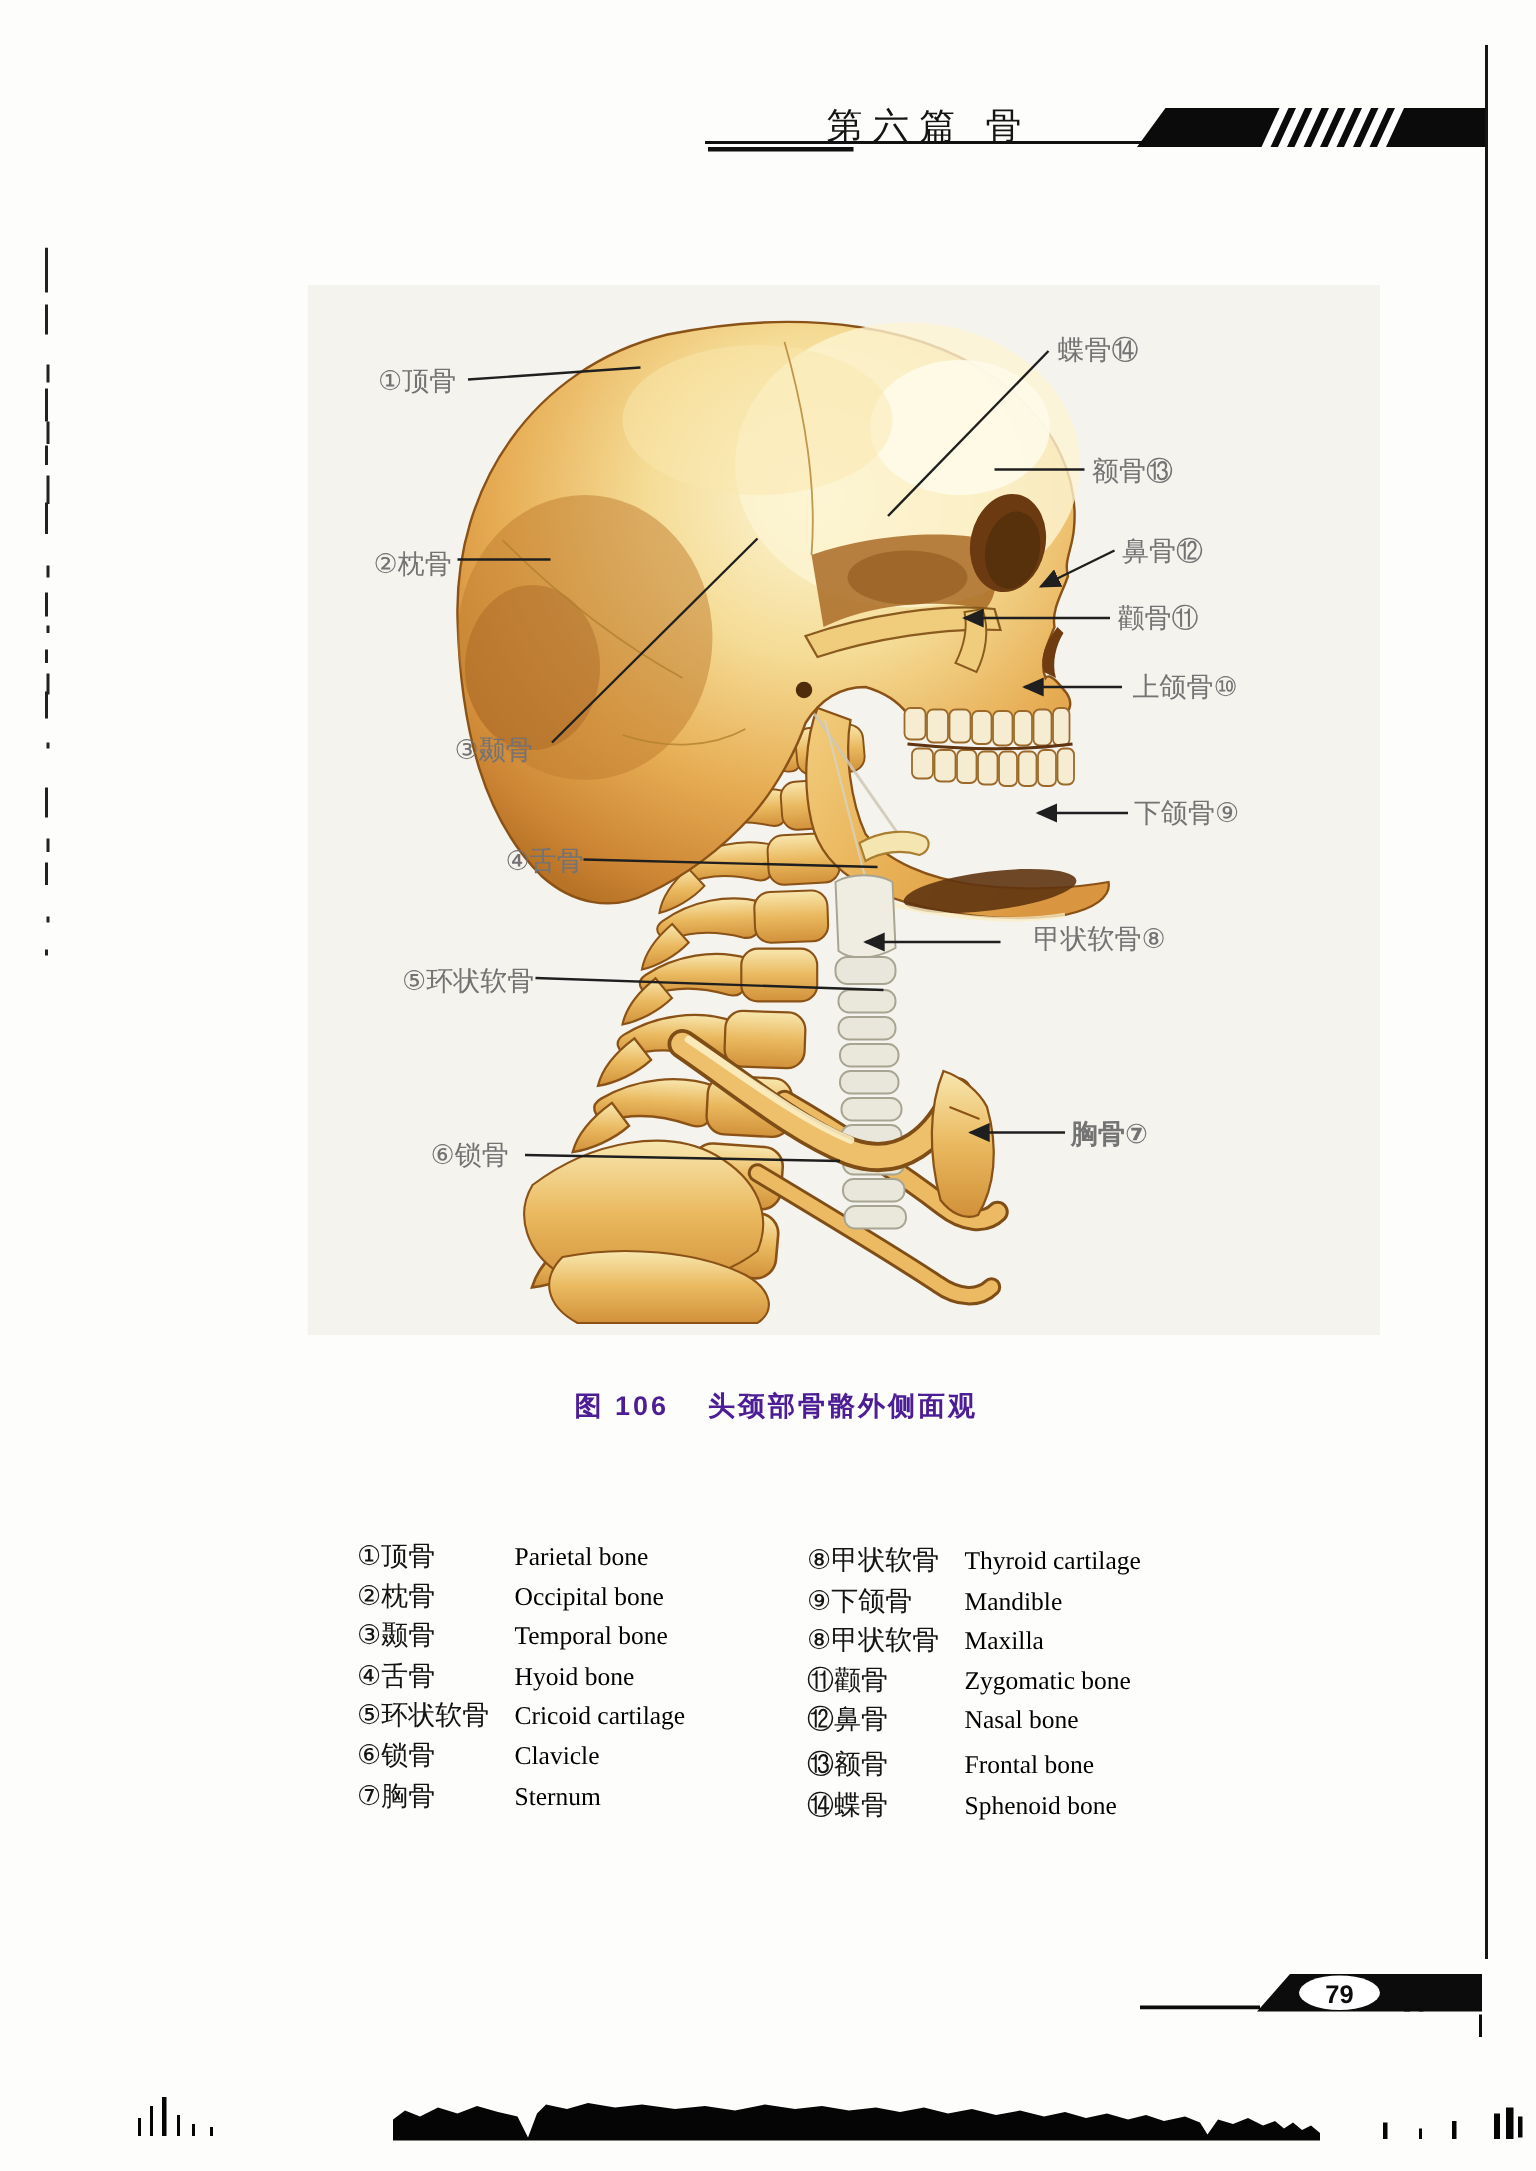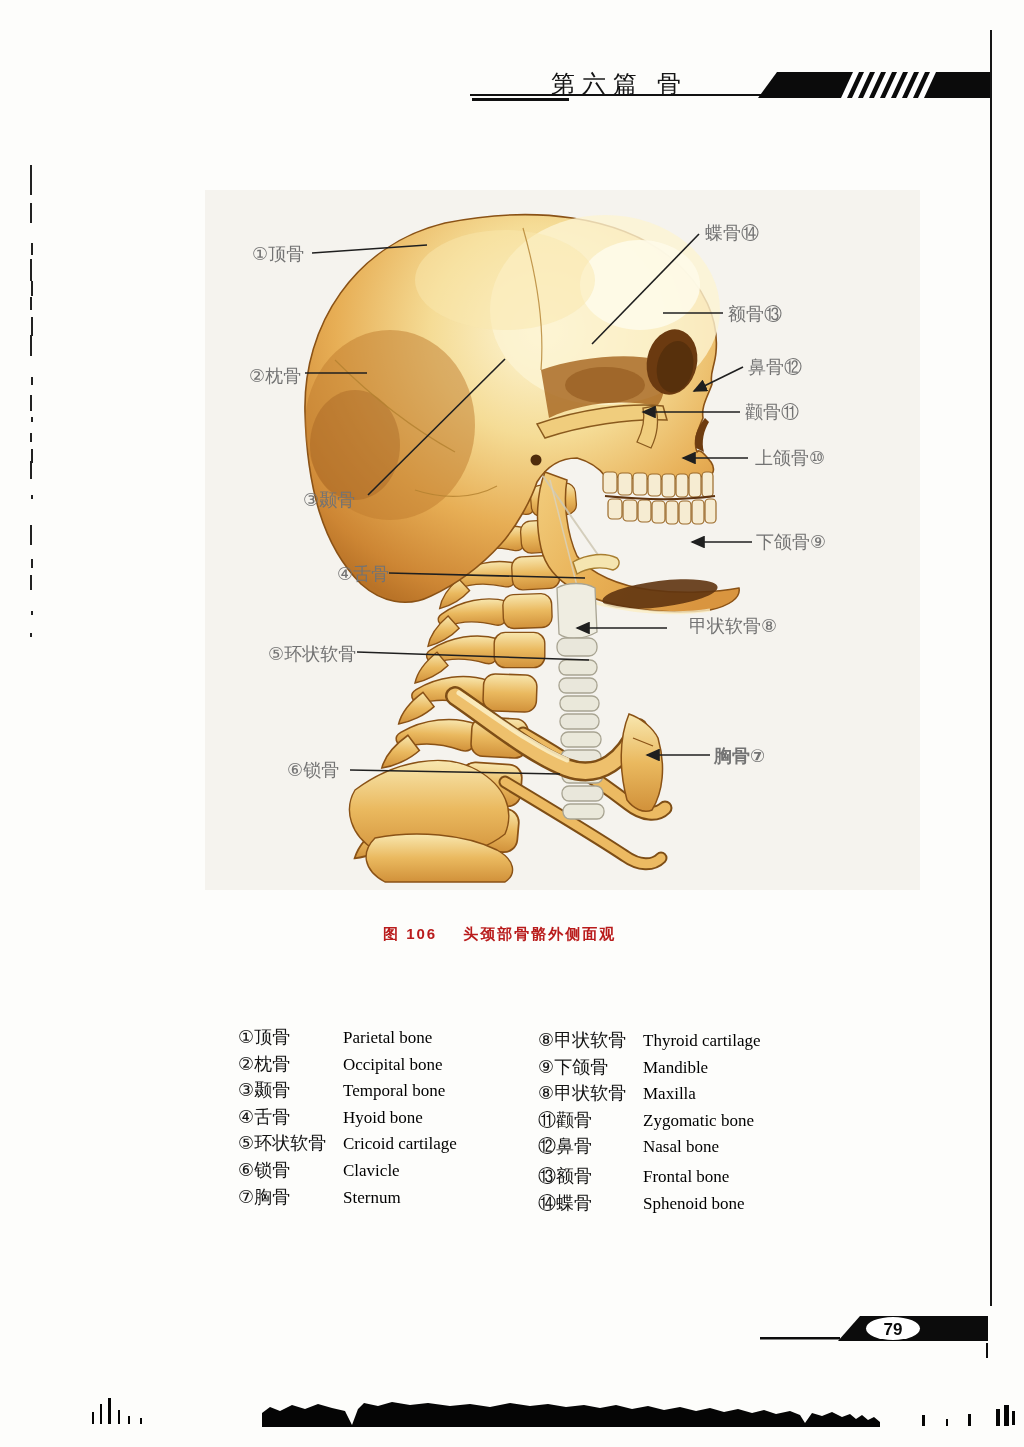--- a/index.html
+++ b/index.html
@@ -10,22 +10,22 @@
   .hdr-title { left:551px; top:68px; font-size:24px; letter-spacing:7px; font-weight:normal; }
   .hdr-line1 { left:470px; top:94px; width:294px; height:2px; background:#111; }
   .hdr-line2 { left:472px; top:98px; width:97px; height:3px; background:#111; }
   
   .edge-line { left:990px; top:30px; width:2px; height:1276px; background:#161616; }
   
   .fig { left:205px; top:190px; width:718px; height:702px; }
   .fig-label { position:absolute; font-size:18px; white-space:nowrap; color:#737373;
     font-family:"Liberation Serif","DejaVu Serif","DejaVu Sans",serif; }
   
-  .caption { left:383px; top:925px; font-size:15px; font-weight:bold; letter-spacing:2px;
-    font-family:"Liberation Sans","DejaVu Sans",sans-serif; color:#b91c1c; }
+  .caption { left:383px; top:925px; font-size:18px; font-weight:bold; letter-spacing:2px;
+    font-family:"Liberation Sans","DejaVu Sans",sans-serif; color:#4c1d95; }
   .caption .sp { display:inline-block; width:26px; }
   
   .legend-col { position:absolute; }
   .legend-row { height:26.6px; line-height:26.6px; white-space:nowrap; }
   .legend-zh { display:inline-block; width:105px; font-size:18px; color:#141414; }
   .legend-en { font-size:17px; color:#000000; font-family:"Liberation Serif","DejaVu Serif",serif; }
   .lcol-left { left:238px; top:1024px; }
   .lcol-right{ left:538px; top:1027px; }
 </style>
 </head>

